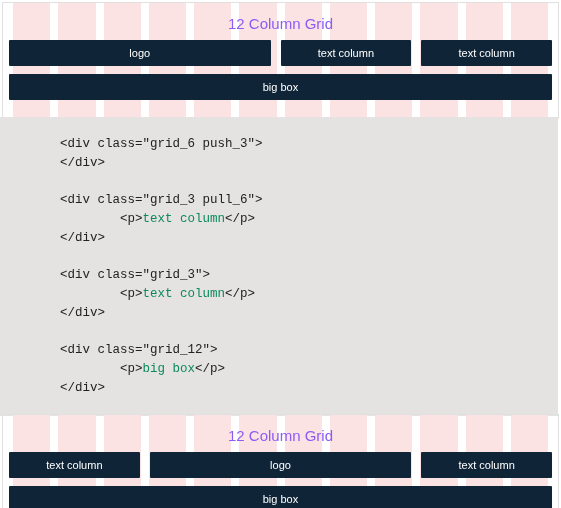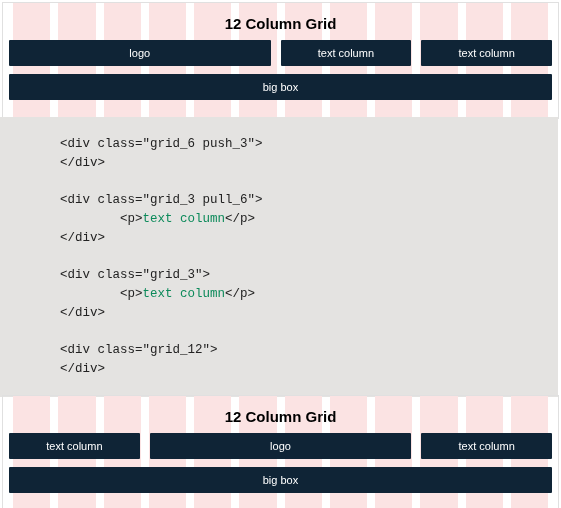--- a/index.html
+++ b/index.html
@@ -24,23 +24,23 @@
     padding: 0 6px;
   }
   .grid-bg .col {
     flex: 1;
     background: #fbe3e3;
     margin: 0 4px;
   }
   .grid-title {
     position: relative;
     text-align: center;
-    font-weight: bold;
+    font-weight: normal;
     font-size: 15px;
-    color: #000000;
+    color: #8b5cf6;
     padding: 6px 0 8px 0;
   }
   .row {
     position: relative;
     display: flex;
     gap: 10px;
     margin-bottom: 8px;
   }
   .box {
     background: #0f2436;
@@ -104,20 +104,21 @@
   <div class="cb-line">&nbsp;</div>
   <div class="cb-line"><span class="tag">&lt;div class="grid_3 pull_6"&gt;</span></div>
   <div class="cb-line"><span class="tag">        &lt;p&gt;</span><span class="val">text column</span><span class="tag">&lt;/p&gt;</span></div>
   <div class="cb-line"><span class="tag">&lt;/div&gt;</span></div>
   <div class="cb-line">&nbsp;</div>
   <div class="cb-line"><span class="tag">&lt;div class="grid_3"&gt;</span></div>
   <div class="cb-line"><span class="tag">        &lt;p&gt;</span><span class="val">text column</span><span class="tag">&lt;/p&gt;</span></div>
   <div class="cb-line"><span class="tag">&lt;/div&gt;</span></div>
   <div class="cb-line">&nbsp;</div>
   <div class="cb-line"><span class="tag">&lt;div class="grid_12"&gt;</span></div>
+  <div class="cb-line"><span class="tag">        &lt;p&gt;</span><span class="val">big box</span><span class="tag">&lt;/p&gt;</span></div>
   <div class="cb-line"><span class="tag">&lt;/div&gt;</span></div>
 </div>
 
 <div class="grid-demo bottom">
   <div class="grid-bg">
     <div class="col"></div>
       <div class="col"></div>
       <div class="col"></div>
       <div class="col"></div>
     <div class="col"></div>

